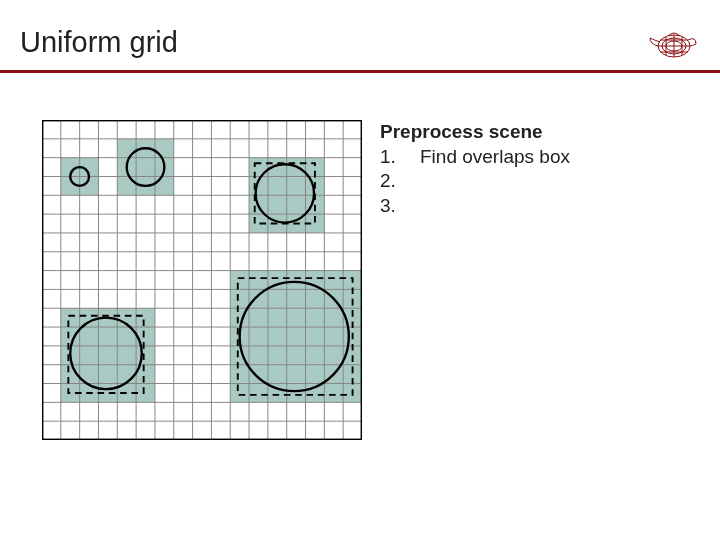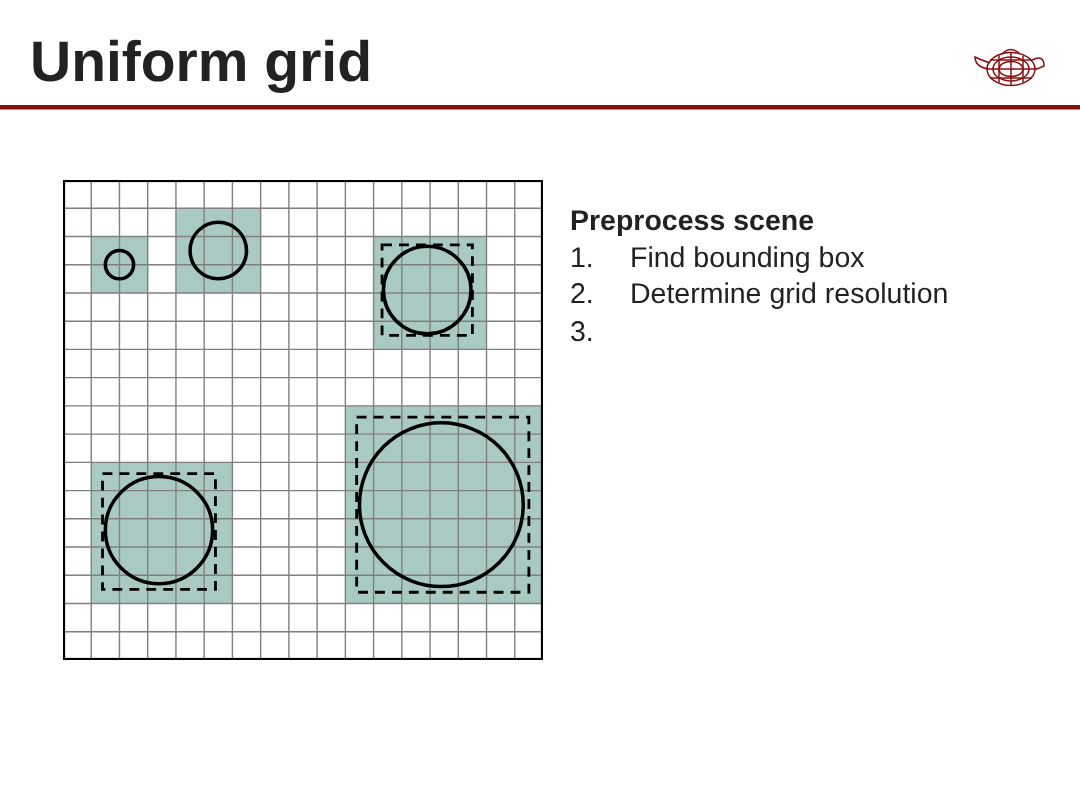--- a/index.html
+++ b/index.html
@@ -15,22 +15,22 @@
     position: absolute;
     top: 14px;
     left: 20px;
     right: 20px;
     height: 56px;
     display: flex;
     align-items: center;
     justify-content: space-between;
   }
   .title {
-    font-size: 38px;
-    font-weight: bold;
+    font-size: 29px;
+    font-weight: normal;
     color: #222;
   }
   .hr {
     position: absolute;
     top: 70px;
     left: 0;
     right: 0;
     height: 3px;
     background: #8a1010;
   }
@@ -45,21 +45,21 @@
     right: 20px;
     display: flex;
   }
   .grid-svg {
     width: 320px;
     height: 320px;
     flex: 0 0 auto;
   }
   .text-col {
     margin-left: 18px;
-    margin-top: 16px;
+    margin-top: 0;
     font-size: 19px;
     color: #222;
     line-height: 1.3;
   }
   .text-col .head { font-weight: bold; }
   .step { display: flex; }
   .step .num { width: 40px; flex: 0 0 auto; }
   .step .body { flex: 1; }
 </style>
 </head>
@@ -234,23 +234,22 @@
       <circle cx="40" cy="60" r="10" fill="none" stroke="#000" stroke-width="2.5"></circle>
       <circle cx="110" cy="50" r="20" fill="none" stroke="#000" stroke-width="2.5"></circle>
       <circle cx="258" cy="78" r="31" fill="none" stroke="#000" stroke-width="2.5"></circle>
       <circle cx="68" cy="248" r="38" fill="none" stroke="#000" stroke-width="2.5"></circle>
       <circle cx="268" cy="230" r="58" fill="none" stroke="#000" stroke-width="2.5"></circle>
     </svg>
   <div class="text-col">
     <div class="head">Preprocess scene</div>
     <div class="step">
       <div class="num">1.</div>
-      <div class="body">Find bounding box</div>
+      <div class="body">Find overlaps box</div>
     </div>
     <div class="step">
       <div class="num">2.</div>
-      <div class="body">Determine grid resolution</div>
     </div>
     <div class="step">
       <div class="num">3.</div>
     </div>
   </div>
 </div>
 
 </body></html>

